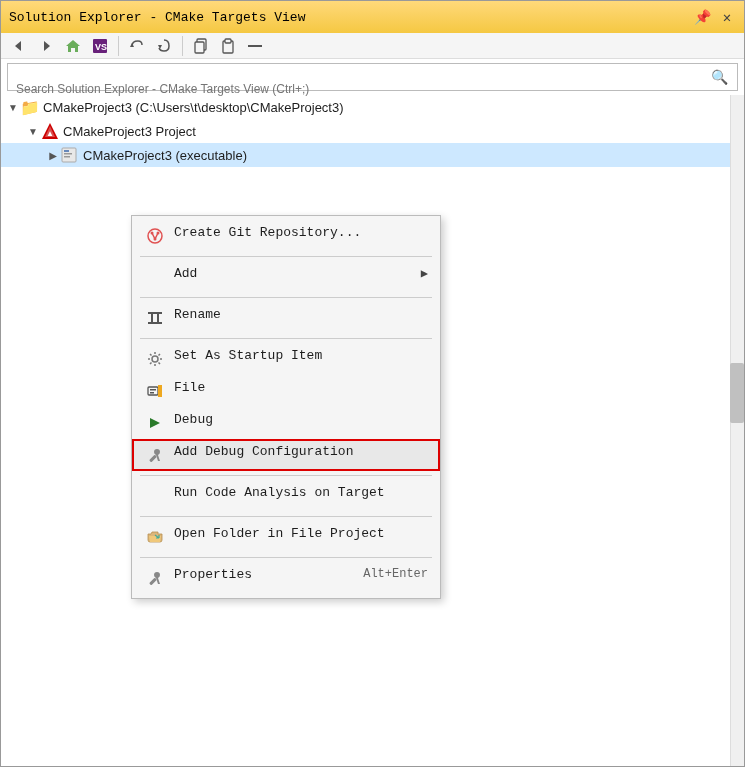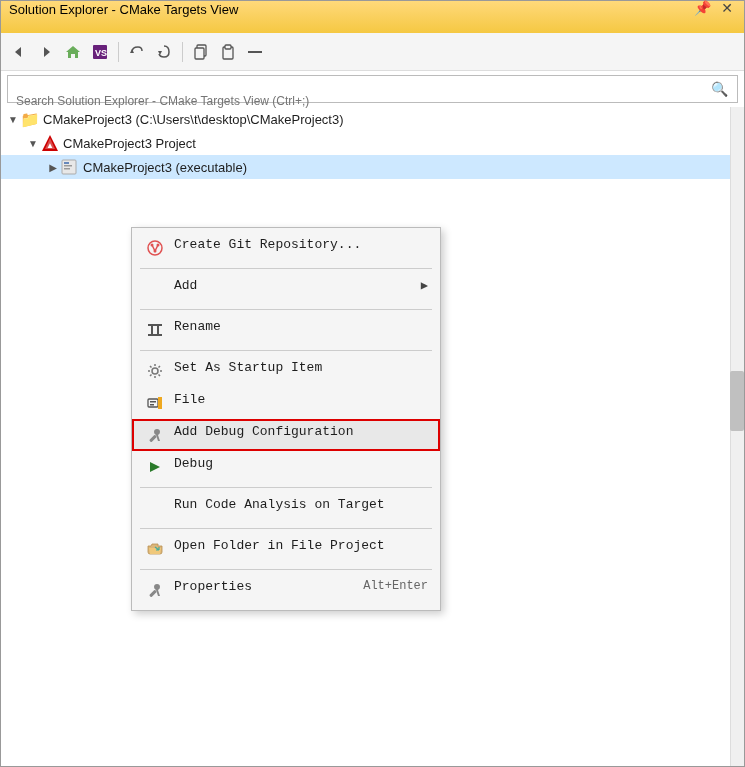--- a/index.html
+++ b/index.html
@@ -18,24 +18,25 @@
       background: #fff;
       border: 1px solid #999;
       display: flex;
       flex-direction: column;
     }
 
     
     .title-bar {
       background: linear-gradient(to bottom, #ffd97a, #f5c842);
       display: flex;
-      align-items: flex-end;
+      align-items: center;
       padding: 16px 8px;
       height: 32px;
       flex-shrink: 0;
+      font-family: Liberation Mono, monospace;
     }
 
     .title-bar-text {
       flex: 1;
       font-size: 13px;
       color: #000;
       font-weight: normal;
     }
 
     .title-bar-controls {
@@ -56,21 +57,21 @@
     }
 
     
     .toolbar {
       background: #f5f5f5;
       border-bottom: 1px solid #ddd;
       display: flex;
       align-items: center;
       padding: 3px 6px;
       gap: 3px;
-      height: 38px;
+      height: 26px;
       flex-shrink: 0;
     }
 
     .toolbar-btn {
       width: 24px;
       height: 24px;
       display: flex;
       align-items: center;
       justify-content: center;
       cursor: pointer;
@@ -411,39 +412,39 @@
           <svg width="16" height="16" viewBox="0 0 16 16">
             <rect x="1" y="4" width="10" height="8" rx="1" fill="none" stroke="#555" stroke-width="1.3"></rect>
             <rect x="3" y="6" width="6" height="1.5" fill="#555"></rect>
             <rect x="3" y="9" width="4" height="1.5" fill="#555"></rect>
             <polygon points="11,2 15,2 15,14 11,14" fill="#eea820"></polygon>
           </svg>
         </span>
         <span class="menu-label">File</span>
       </div>
 
-      <div class="menu-item highlighted">
-        <span class="menu-icon">
-          <svg width="16" height="16" viewBox="0 0 16 16">
-            <path d="M10,2 Q13,2 13,5 Q13,7 11,8 L13,14 L11,14 L9,8 Q7,7 7,5 Q7,2 10,2 Z" fill="#888"></path>
-            <rect x="2" y="10" width="8" height="3" rx="1" fill="#888" transform="rotate(-45 6 11.5)"></rect>
-          </svg>
-        </span>
-        <span class="menu-label">Add Debug Configuration</span>
-      </div>
-
       <div class="menu-item">
         <span class="menu-icon icon-debug-green">
           <svg width="14" height="14" viewBox="0 0 14 14">
             <polygon points="2,2 12,7 2,12" fill="#2a7a2a"></polygon>
           </svg>
         </span>
         <span class="menu-label">Debug</span>
       </div>
 
+      <div class="menu-item highlighted">
+        <span class="menu-icon">
+          <svg width="16" height="16" viewBox="0 0 16 16">
+            <path d="M10,2 Q13,2 13,5 Q13,7 11,8 L13,14 L11,14 L9,8 Q7,7 7,5 Q7,2 10,2 Z" fill="#888"></path>
+            <rect x="2" y="10" width="8" height="3" rx="1" fill="#888" transform="rotate(-45 6 11.5)"></rect>
+          </svg>
+        </span>
+        <span class="menu-label">Add Debug Configuration</span>
+      </div>
+
       <div class="menu-separator"></div>
 
       <div class="menu-item">
         <span class="menu-icon" style="width:22px;"></span>
         <span class="menu-label">Run Code Analysis on Target</span>
       </div>
 
       <div class="menu-separator"></div>
 
       <div class="menu-item">

